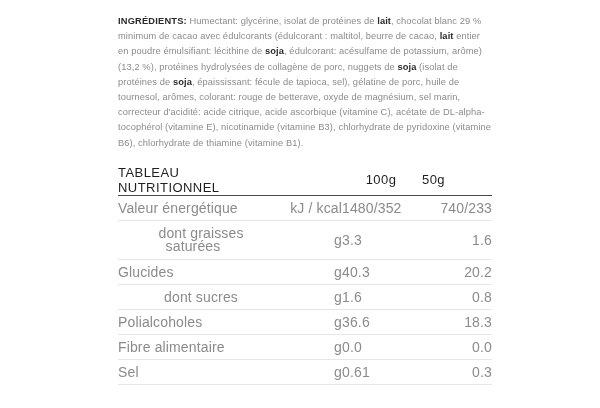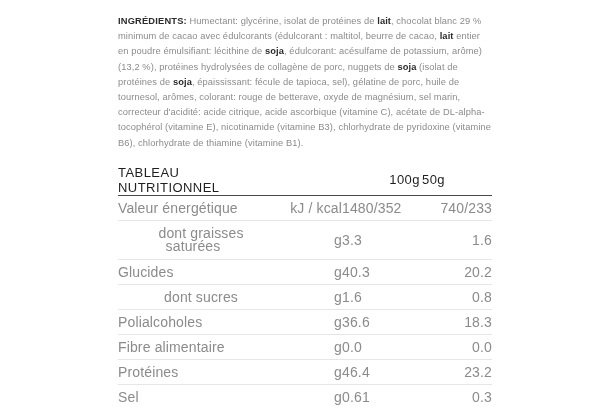--- a/index.html
+++ b/index.html
@@ -62,21 +62,21 @@
   thead th {
     font-size: 13px;
     font-weight: bold;
     color: #1f1f1f;
     letter-spacing: 0.035em;
     padding-bottom: 7px;
     height: 18px;
   }
   thead th.th-label { text-align: left; }
   thead th.th-unit  { text-align: left; }
-  thead th.th-v100  { text-align: right; padding-right: 2px; }
+  thead th.th-v100  { text-align: center; padding-right: 2px; }
   thead th.th-v50   { text-align: left; }
 
   thead tr {
     border-bottom: 1.6px solid #4a4a4a;
   }
 
   tbody tr {
     border-bottom: 1px solid #e6e6e6;
   }
   tbody tr:last-child {
@@ -171,26 +171,20 @@
           <td class="td-v100">36.6</td>
           <td class="td-v50">18.3</td>
         </tr>
         <tr>
           <td class="td-label">Fibre alimentaire</td>
           <td class="td-unit">g</td>
           <td class="td-v100">0.0</td>
           <td class="td-v50">0.0</td>
         </tr>
         <tr>
-          <td class="td-label">Protéines</td>
-          <td class="td-unit">g</td>
-          <td class="td-v100">46.4</td>
-          <td class="td-v50">23.2</td>
-        </tr>
-        <tr>
           <td class="td-label">Sel</td>
           <td class="td-unit">g</td>
           <td class="td-v100">0.61</td>
           <td class="td-v50">0.3</td>
         </tr>
       </tbody>
   </table>
 
 </div>
 

